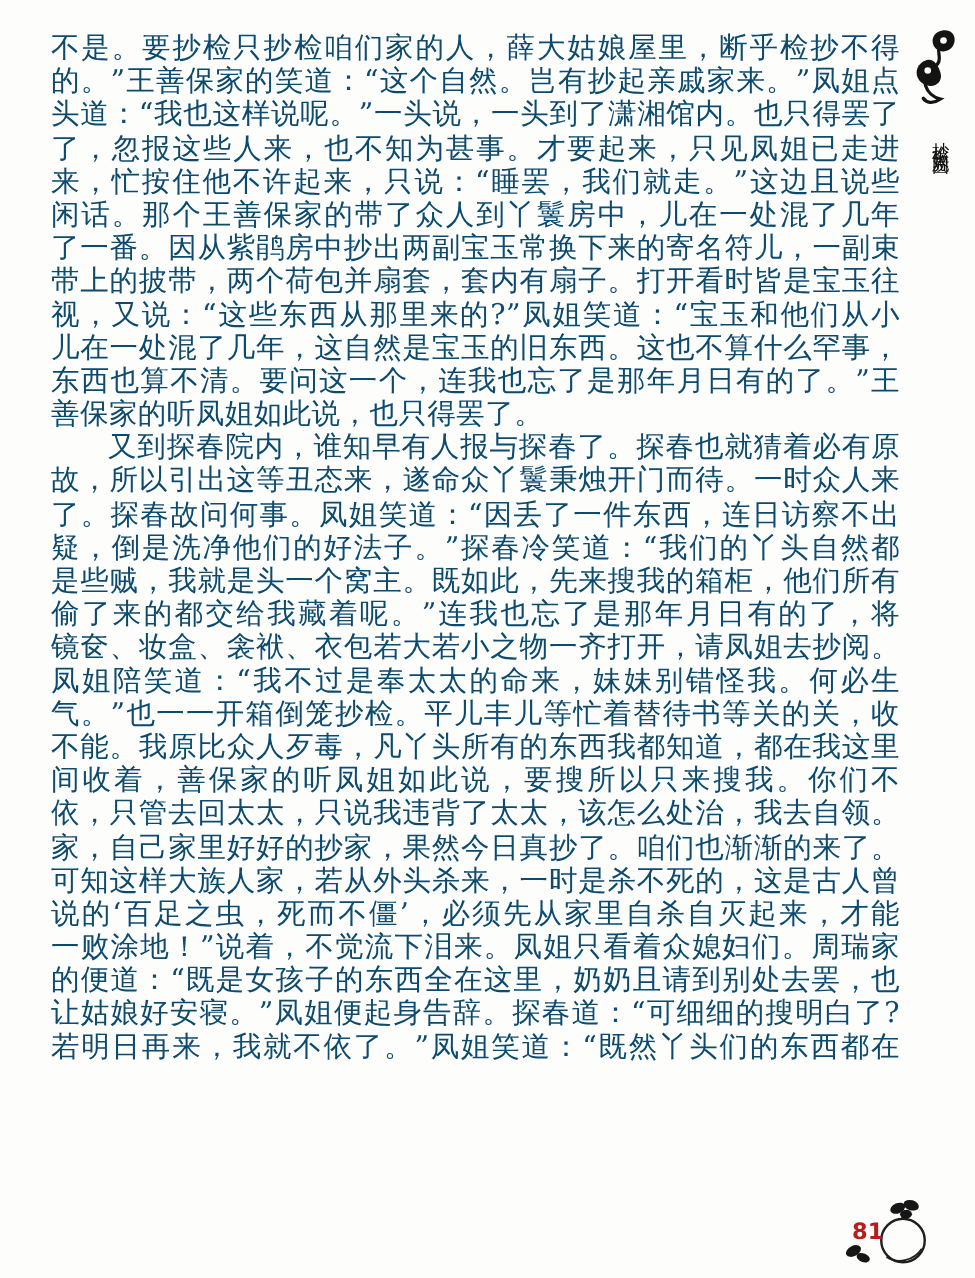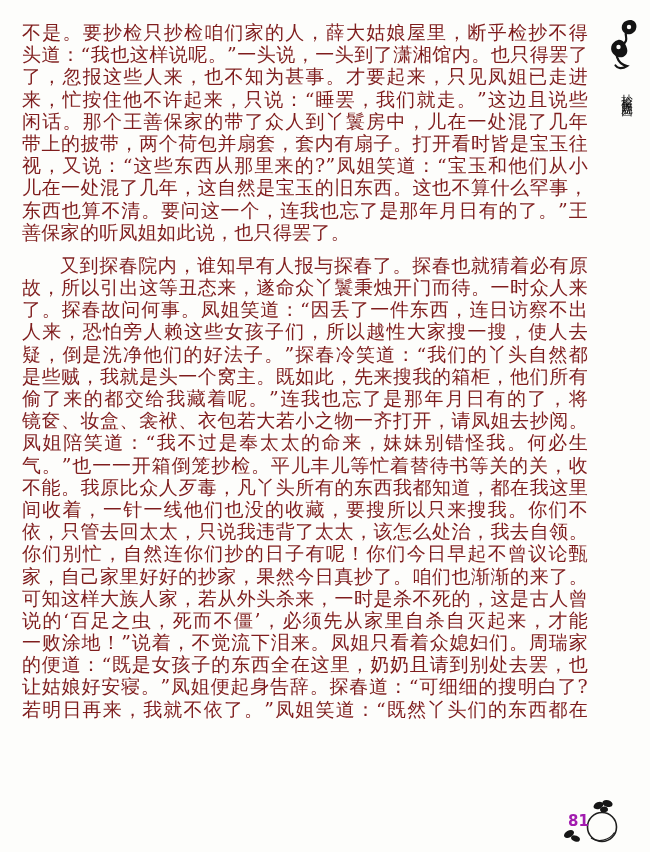--- a/index.html
+++ b/index.html
@@ -10,40 +10,39 @@
     position: relative;
     width: 650px;
     height: 852px;
     background: #fdfdfb;
     overflow: hidden;
     font-family: "DejaVu Serif", "Liberation Serif", serif;
   }
   
   .text-block {
     position: absolute;
-    left: 22px;
+    left: 34px;
     top: 21px;
     width: 566px;
-    color: #7f1d1d;
+    color: #0c4a6e;
   }
   .line {
     font-size: 19px;
     height: 22.2px;
     line-height: 22.2px;
     text-align: justify;
     text-align-last: justify;
     overflow: hidden;
     letter-spacing: 0.3px;
   }
   .line.end {
     text-align-last: left;
   }
   .line.indent {
     padding-left: 38px;
-    margin-top: 11px;
   }
   
   .margin-ornament {
     position: absolute;
     top: 19px;
     right: 10px;
     width: 32px;
     height: 54px;
   }
   .chapter-title-vertical {
@@ -67,52 +66,52 @@
     position: absolute;
     left: 0;
     top: 0;
   }
   .page-number {
     position: absolute;
     left: 7px;
     top: 14px;
     font-size: 15px;
     font-weight: bold;
-    color: #a21caf;
+    color: #b91c1c;
     font-family: "DejaVu Sans", "Liberation Sans", sans-serif;
   }
 </style>
 </head>
 <body>
 
 <div class="text-block">
     <div class="line">不是。要抄检只抄检咱们家的人，薛大姑娘屋里，断乎检抄不得</div>
+    <div class="line">的。”王善保家的笑道：“这个自然。岂有抄起亲戚家来。”凤姐点</div>
     <div class="line">头道：“我也这样说呢。”一头说，一头到了潇湘馆内。也只得罢了</div>
     <div class="line">了，忽报这些人来，也不知为甚事。才要起来，只见凤姐已走进</div>
     <div class="line">来，忙按住他不许起来，只说：“睡罢，我们就走。”这边且说些</div>
     <div class="line">闲话。那个王善保家的带了众人到丫鬟房中，儿在一处混了几年</div>
+    <div class="line">了一番。因从紫鹃房中抄出两副宝玉常换下来的寄名符儿，一副束</div>
     <div class="line">带上的披带，两个荷包并扇套，套内有扇子。打开看时皆是宝玉往</div>
     <div class="line">视，又说：“这些东西从那里来的?”凤姐笑道：“宝玉和他们从小</div>
     <div class="line">儿在一处混了几年，这自然是宝玉的旧东西。这也不算什么罕事，</div>
     <div class="line">东西也算不清。要问这一个，连我也忘了是那年月日有的了。”王</div>
     <div class="line end">善保家的听凤姐如此说，也只得罢了。</div>
     <div class="line indent">又到探春院内，谁知早有人报与探春了。探春也就猜着必有原</div>
     <div class="line">故，所以引出这等丑态来，遂命众丫鬟秉烛开门而待。一时众人来</div>
     <div class="line">了。探春故问何事。凤姐笑道：“因丢了一件东西，连日访察不出</div>
-    <div class="line">人来，恐怕旁人赖这些女孩子们，所以越性大家搜一搜，使人去</div>
     <div class="line">疑，倒是洗净他们的好法子。”探春冷笑道：“我们的丫头自然都</div>
     <div class="line">是些贼，我就是头一个窝主。既如此，先来搜我的箱柜，他们所有</div>
     <div class="line">偷了来的都交给我藏着呢。”连我也忘了是那年月日有的了，将</div>
     <div class="line">镜奁、妆盒、衾袱、衣包若大若小之物一齐打开，请凤姐去抄阅。</div>
     <div class="line">凤姐陪笑道：“我不过是奉太太的命来，妹妹别错怪我。何必生</div>
     <div class="line">气。”也一一开箱倒笼抄检。平儿丰儿等忙着替待书等关的关，收</div>
     <div class="line">不能。我原比众人歹毒，凡丫头所有的东西我都知道，都在我这里</div>
-    <div class="line">间收着，一针一线他们也没的收藏，要搜所以只来搜我。你们不</div>
+    <div class="line">间收着，善保家的听凤姐如此说，要搜所以只来搜我。你们不</div>
     <div class="line">依，只管去回太太，只说我违背了太太，该怎么处治，我去自领。</div>
-    <div class="line">你们别忙，自然连你们抄的日子有呢！你们今日早起不曾议论甄</div>
     <div class="line">家，自己家里好好的抄家，果然今日真抄了。咱们也渐渐的来了。</div>
     <div class="line">可知这样大族人家，若从外头杀来，一时是杀不死的，这是古人曾</div>
     <div class="line">说的‘百足之虫，死而不僵’，必须先从家里自杀自灭起来，才能</div>
     <div class="line">一败涂地！”说着，不觉流下泪来。凤姐只看着众媳妇们。周瑞家</div>
     <div class="line">的便道：“既是女孩子的东西全在这里，奶奶且请到别处去罢，也</div>
     <div class="line">让姑娘好安寝。”凤姐便起身告辞。探春道：“可细细的搜明白了?</div>
     <div class="line">若明日再来，我就不依了。”凤姐笑道：“既然丫头们的东西都在</div>
   </div>
 
 <div class="margin-ornament">

